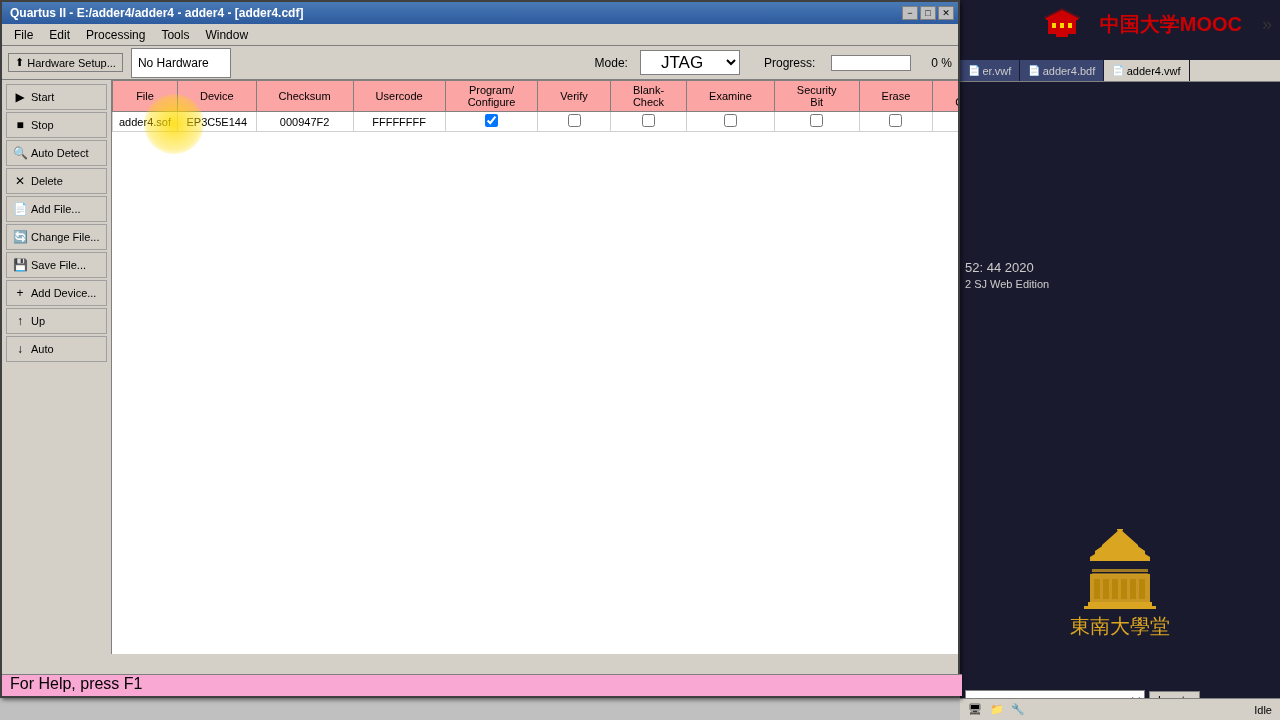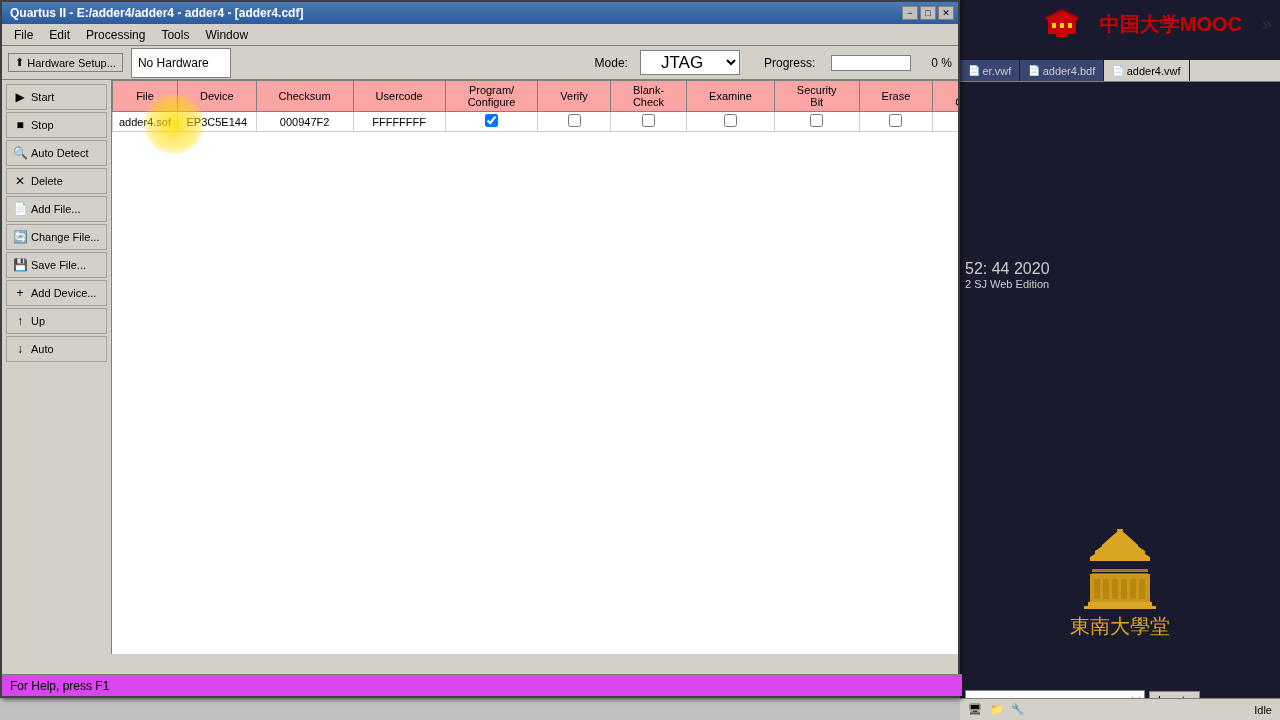--- a/index.html
+++ b/index.html
@@ -166,26 +166,26 @@
       background: white;
     }
     td:first-child { text-align: left; }
 
     
     #status-bar {
       position: absolute;
       bottom: 0; left: 0;
       width: 960px;
       height: 22px;
-      background: #d946ef;
+      background: #f9a8d4;
       border-top: 1px solid #808080;
       display: flex;
-      align-items: center;
+      align-items: flex-start;
       padding: 0 8px;
-      font-size: 12px;
+      font-size: 16px;
     }
 
     
     #right-panel {
       position: absolute;
       top: 0; left: 960px;
       width: 320px;
       height: 720px;
       background: #1a1a2e;
       display: flex;
@@ -225,21 +225,21 @@
       font-family: serif;
       text-align: right;
     }
 
     
     #timestamp {
       position: absolute;
       top: 260px;
       left: 965px;
       color: #ccc;
-      font-size: 16px;
+      font-size: 13px;
     }
     #edition-text {
       position: absolute;
       top: 278px;
       left: 965px;
       color: #ccc;
       font-size: 11px;
     }
 
     

